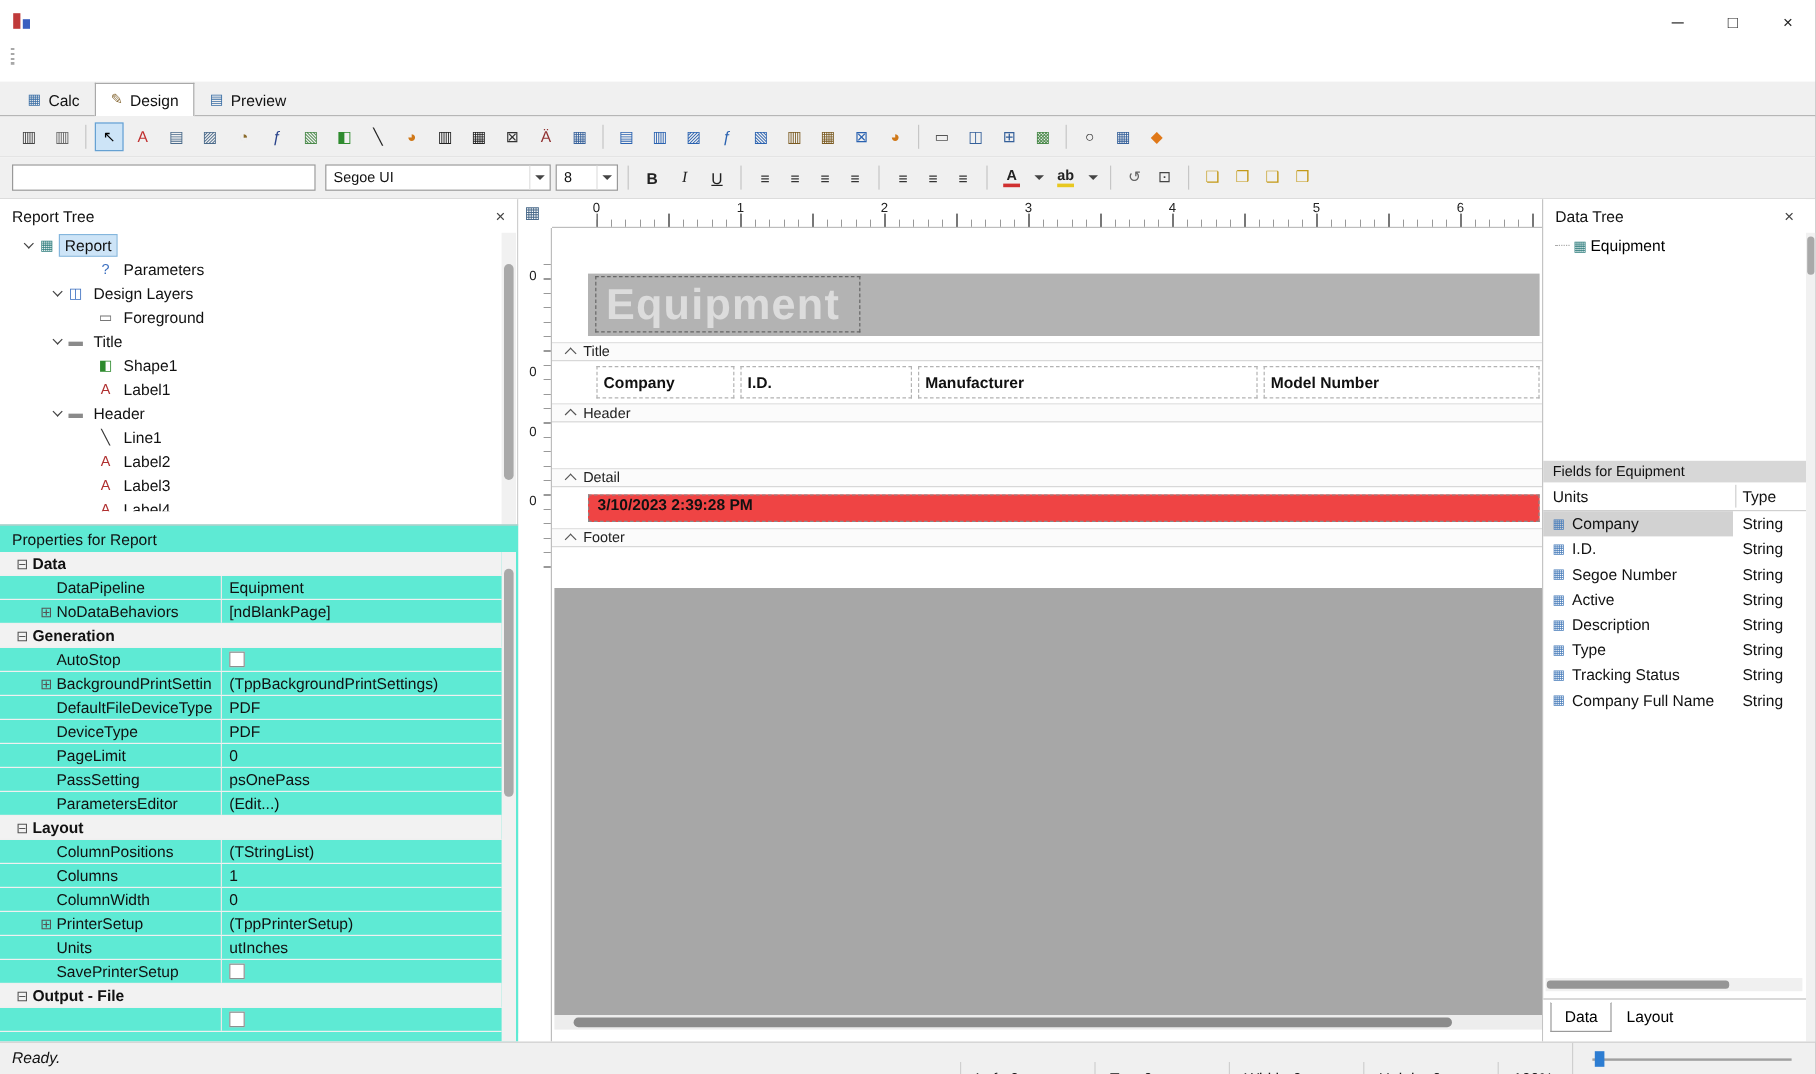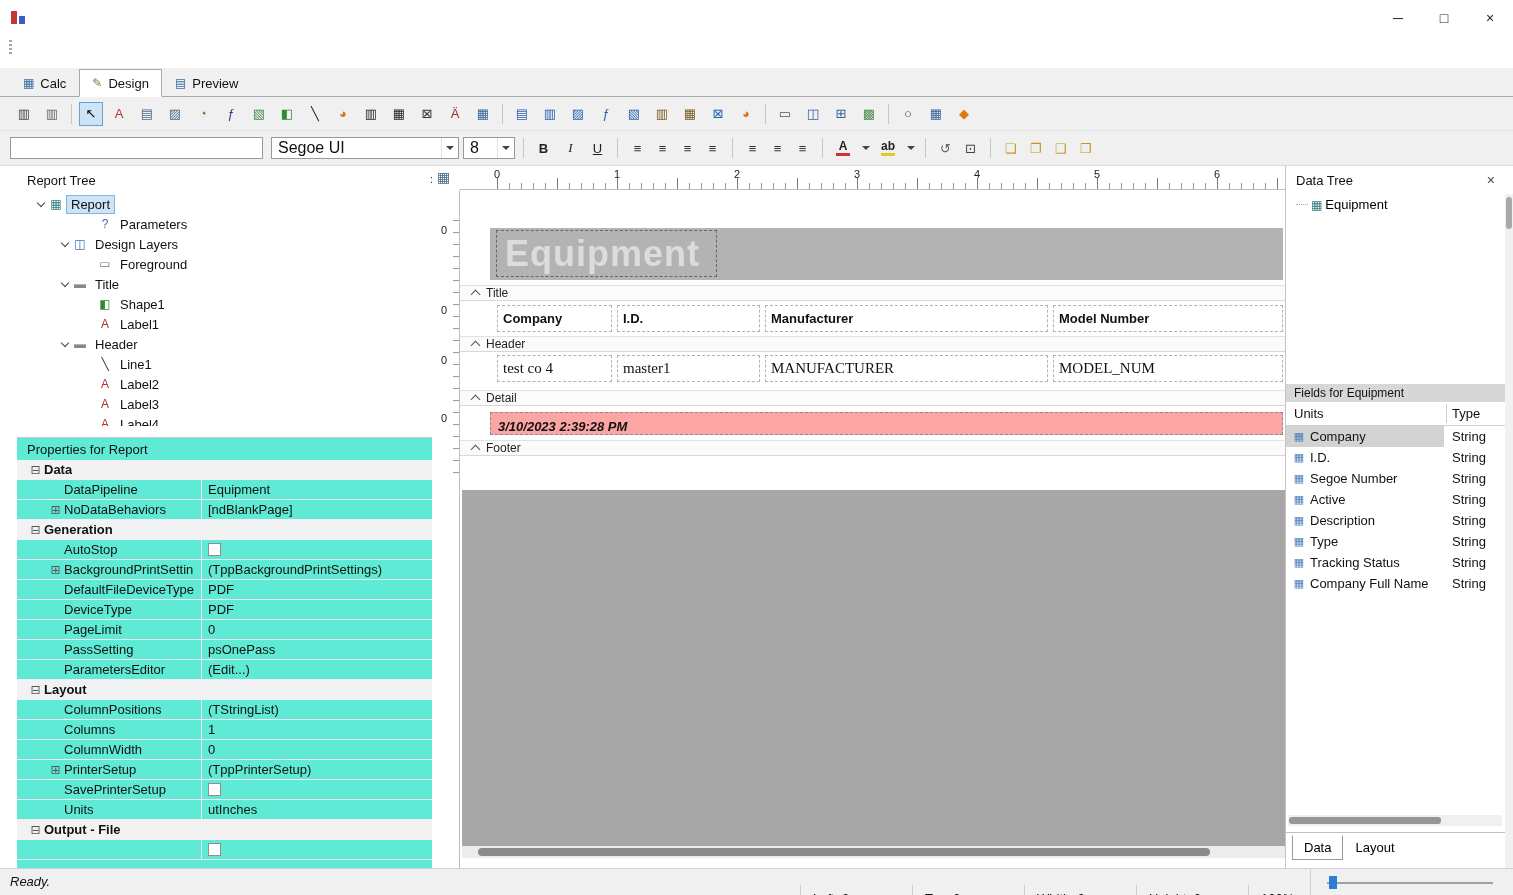--- a/index.html
+++ b/index.html
@@ -25,21 +25,21 @@
 
 
 .toolbar{position:absolute;left:0;width:100%;background:#f0f0f0;display:flex;align-items:center;}
 .tb1{top:97px;height:34px;padding-left:12px;gap:4px;border-bottom:1px solid #e4e4e4;}
 .tb-icon{width:24px;height:24px;display:flex;align-items:center;justify-content:center;font-size:13px;border:1px solid transparent;background:transparent;}
 .tb-icon.active{background:#cde4f7;border-color:#66a1d2;}
 .tb-icon.sep{width:1px;height:20px;background:#c6c6c6;border:none;margin:0 3px;}
 .tb2{top:131px;height:35px;padding-left:10px;gap:4px;border-bottom:1px solid #dcdcdc;}
 .input-box{width:253px;height:22px;border:1px solid #999;background:#fff;font-size:12px;padding:0 5px;font-family:inherit;}
 .combo{height:22px;border:1px solid #999;background:#fff;display:flex;align-items:center;}
-.combo .txt{flex:1;font-size:16px;padding:0 6px;white-space:nowrap;overflow:hidden;}
+.combo .txt{flex:1;font-size:12px;padding:0 6px;white-space:nowrap;overflow:hidden;}
 .combo .arr{width:17px;height:100%;display:flex;align-items:center;justify-content:center;border-left:1px solid #e0e0e0;}
 .tri{width:0;height:0;border-left:4px solid transparent;border-right:4px solid transparent;border-top:4px solid #444;}
 .combo.font{width:188px;margin-left:4px;}
 .combo.size{width:52px;}
 .fmt-btn{width:23px;height:23px;display:flex;align-items:center;justify-content:center;font-size:13px;background:transparent;border:none;font-family:inherit;color:#222;}
 .fmt-btn.b{font-weight:bold;}
 .fmt-btn.i{font-style:italic;font-family:"Liberation Serif","DejaVu Serif",serif;}
 .fmt-btn.u{text-decoration:underline;}
 .vsep{width:1px;height:20px;background:#c6c6c6;margin:0 4px;flex:0 0 1px;}
 .iconrow{display:flex;gap:2px;}
@@ -47,21 +47,21 @@
 .color-btn .lab{font-size:12px;font-weight:bold;line-height:11px;color:#222;}
 .cbar{width:14px;height:3px;margin-top:1px;}
 .cbar.red{background:#d03030;}
 .cbar.yel{background:#e8c820;}
 .mini-arr{width:13px;height:23px;display:flex;align-items:center;justify-content:center;background:transparent;border:none;}
 
 
 .main{position:absolute;top:166px;left:0;width:100%;height:702px;background:#fff;}
 
 
-.left-panel{position:absolute;left:17px;top:0;width:432px;height:695px;border-right:1px solid #c4c4c4;background:#fff;}
+.left-panel{position:absolute;left:0;top:0;width:432px;height:695px;border-right:1px solid #c4c4c4;background:#fff;}
 .panel-head{height:28px;display:flex;align-items:center;padding:0 10px;font-size:13px;}
 .close-x{margin-left:auto;background:none;border:none;font-size:14px;color:#444;font-family:inherit;}
 .tree{position:absolute;top:28px;left:0;width:418px;height:232px;overflow:hidden;}
 .tree-row{height:20px;display:flex;align-items:center;font-size:13px;}
 .tree-row.lv0{padding-left:16px;}
 .tree-row.lv1{padding-left:40px;}
 .tree-row.lv2{padding-left:80px;}
 .chev{width:15px;height:15px;display:none;align-items:center;justify-content:center;}
 .tree-row.has-chev .chev{display:flex;}
 .chev i{display:block;width:6px;height:6px;border-right:1px solid #444;border-bottom:1px solid #444;transform:rotate(45deg);margin-top:-3px;}
@@ -108,21 +108,21 @@
 .cellrow{position:absolute;left:0;width:825px;height:27px;}
 .cellrow.hdr{top:115px;}
 .cellrow.det{top:165px;}
 .cell{position:absolute;top:0;height:27px;border:1px dashed #b3b3b3;display:flex;align-items:center;padding-left:5px;background:#fff;white-space:nowrap;overflow:hidden;}
 .hdr .cell{font-weight:bold;font-size:13px;}
 .det .cell{font-family:"Liberation Serif","DejaVu Serif",serif;font-size:15px;}
 .cell:nth-of-type(1){left:37px;width:115px;}
 .cell:nth-of-type(2){left:157px;width:143px;}
 .cell:nth-of-type(3){left:305px;width:283px;}
 .cell:nth-of-type(4){left:593px;width:230px;}
-.footer-bar{position:absolute;left:30px;top:222px;width:793px;height:23px;background:#fca5a5;border:1px dashed #8a8a8a;display:flex;align-items:flex-end;padding-left:7px;font-size:13px;font-weight:bold;font-style:italic;}
+.footer-bar{position:absolute;left:30px;top:222px;width:793px;height:23px;background:#ef4444;border:1px dashed #8a8a8a;display:flex;align-items:flex-start;padding-left:7px;font-size:13px;font-weight:bold;}
 .gray-block{position:absolute;left:2px;top:300px;width:823px;height:356px;background:#a7a7a7;}
 .page-hsb{position:absolute;left:2px;top:656px;width:823px;height:12px;background:#ededed;}
 .page-hsb .thumb{position:absolute;left:16px;top:2px;width:732px;height:8px;background:#8b8b8b;border-radius:4px;}
 
 
 .right-panel{position:absolute;left:1285px;top:0;width:220px;height:702px;border-left:1px solid #c4c4c4;background:#fff;}
 .dt-root{position:absolute;top:31px;left:10px;display:flex;align-items:center;font-size:13px;gap:3px;background:none;border:none;font-family:inherit;}
 .dt-root::before{content:"";width:12px;border-top:1px dotted #aaa;}
 .dt-root .gl{font-size:12px;}
 .fields-head{position:absolute;top:218px;left:0;width:100%;height:18px;background:#d7d7d7;display:flex;align-items:center;padding-left:8px;font-size:12px;}
@@ -549,29 +549,29 @@
             <div class="p-row row">
               <span class="exp"></span>
               <span class="pkey">ColumnWidth</span>
               <span class="pval">0</span>
             </div>
             <div class="p-row row">
               <span class="exp">⊞</span>
               <span class="pkey">PrinterSetup</span>
               <span class="pval">(TppPrinterSetup)</span>
             </div>
+            <div class="p-row row">
+              <span class="exp"></span>
+              <span class="pkey">Units</span>
+              <span class="pval">utInches</span>
+            </div>
             <div class="p-row row cb">
               <span class="exp"></span>
               <span class="pkey">SavePrinterSetup</span>
               <span class="pval"></span>
-            </div>
-            <div class="p-row row">
-              <span class="exp"></span>
-              <span class="pkey">Units</span>
-              <span class="pval">utInches</span>
             </div>
             <div class="p-row group">
               <span class="exp">⊟</span>
               <span class="pkey">Output - File</span>
               <span class="pval"></span>
             </div>
             <div class="p-row row cb">
               <span class="exp"></span>
               <span class="pkey"></span>
               <span class="pval"></span>
@@ -604,26 +604,20 @@
         </div>
         <div class="cellrow hdr">
           <div class="cell">Company</div>
             <div class="cell">I.D.</div>
             <div class="cell">Manufacturer</div>
             <div class="cell">Model Number</div>
         </div>
         <div class="bb t2">
           <i class="bchev"></i>
           <span>Header</span>
-        </div>
-        <div class="cellrow det">
-          <div class="cell">test co 4</div>
-            <div class="cell">master1</div>
-            <div class="cell">MANUFACTURER</div>
-            <div class="cell">MODEL_NUM</div>
         </div>
         <div class="bb t3">
           <i class="bchev"></i>
           <span>Detail</span>
         </div>
         <div class="footer-bar">
           <span>3/10/2023 2:39:28 PM</span>
         </div>
         <div class="bb t4">
           <i class="bchev"></i>

